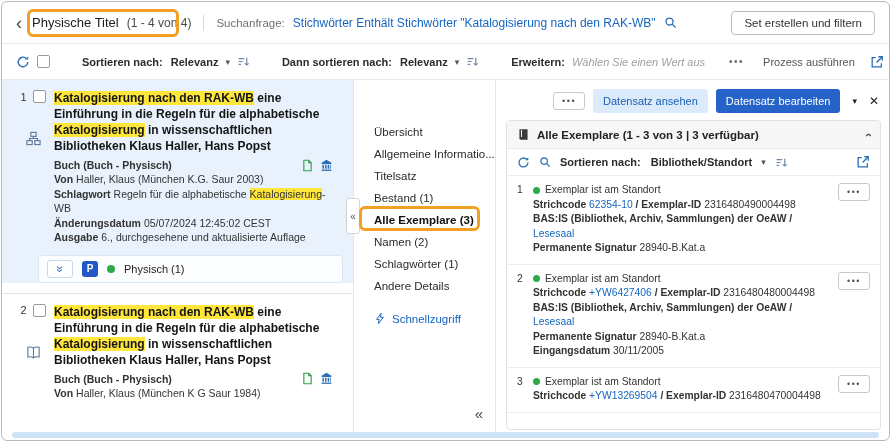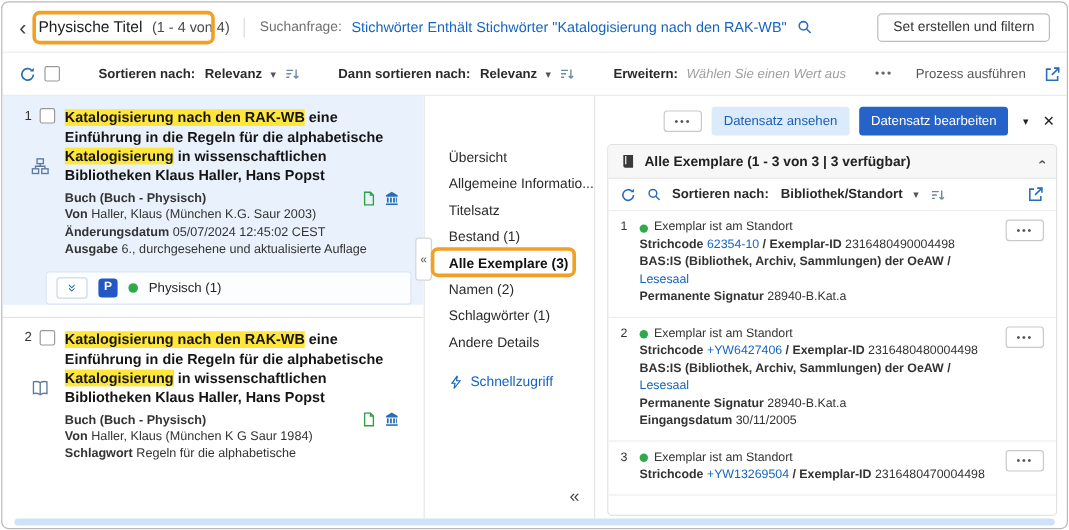--- a/index.html
+++ b/index.html
@@ -196,20 +196,21 @@
                       <rect x="3" y="7" width="1.8" height="5"></rect>
                       <rect x="6.2" y="7" width="1.8" height="5"></rect>
                       <rect x="9.4" y="7" width="1.8" height="5"></rect>
                       <rect x="12.2" y="7" width="1" height="5"></rect>
                       <rect x="2" y="13" width="12" height="1.6"></rect>
                     </svg>
                 </span>
               </span>
             </div>
             <div class="dline"><b>Von</b><span>Haller, Klaus (München K.G. Saur 2003)</span></div>
+            <div class="dline"><b>Schlagwort</b><span>Regeln für die alphabetische </span><span class="hl">Katalogisierung</span><span>-WB</span></div>
             <div class="dline"><b>Änderungsdatum</b><span>05/07/2024 12:45:02 CEST</span></div>
             <div class="dline"><b>Ausgabe</b><span>6., durchgesehene und aktualisierte Auflage</span></div>
           </div>
         </div>
         <div class="subrow">
           <span class="chevbox">
               <span class="rot90">»</span>
             </span>
           <span class="pbadge">P</span>
           <span class="gdot"></span>
@@ -248,21 +249,20 @@
                       <rect x="3" y="7" width="1.8" height="5"></rect>
                       <rect x="6.2" y="7" width="1.8" height="5"></rect>
                       <rect x="9.4" y="7" width="1.8" height="5"></rect>
                       <rect x="12.2" y="7" width="1" height="5"></rect>
                       <rect x="2" y="13" width="12" height="1.6"></rect>
                     </svg>
                 </span>
               </span>
             </div>
             <div class="dline"><b>Von</b><span>Haller, Klaus (München K G Saur 1984)</span></div>
-            <div class="dline"><b>Schlagwort</b><span>Regeln für die alphabetische</span></div>
           </div>
         </div>
       </div>
     </div>
 
     <div class="nav">
       <div class="nav-collapse-left">«</div>
       <div class="nav-item">Übersicht</div>
       <div class="nav-item">Allgemeine Informatio...</div>
       <div class="nav-item">Titelsatz</div>

